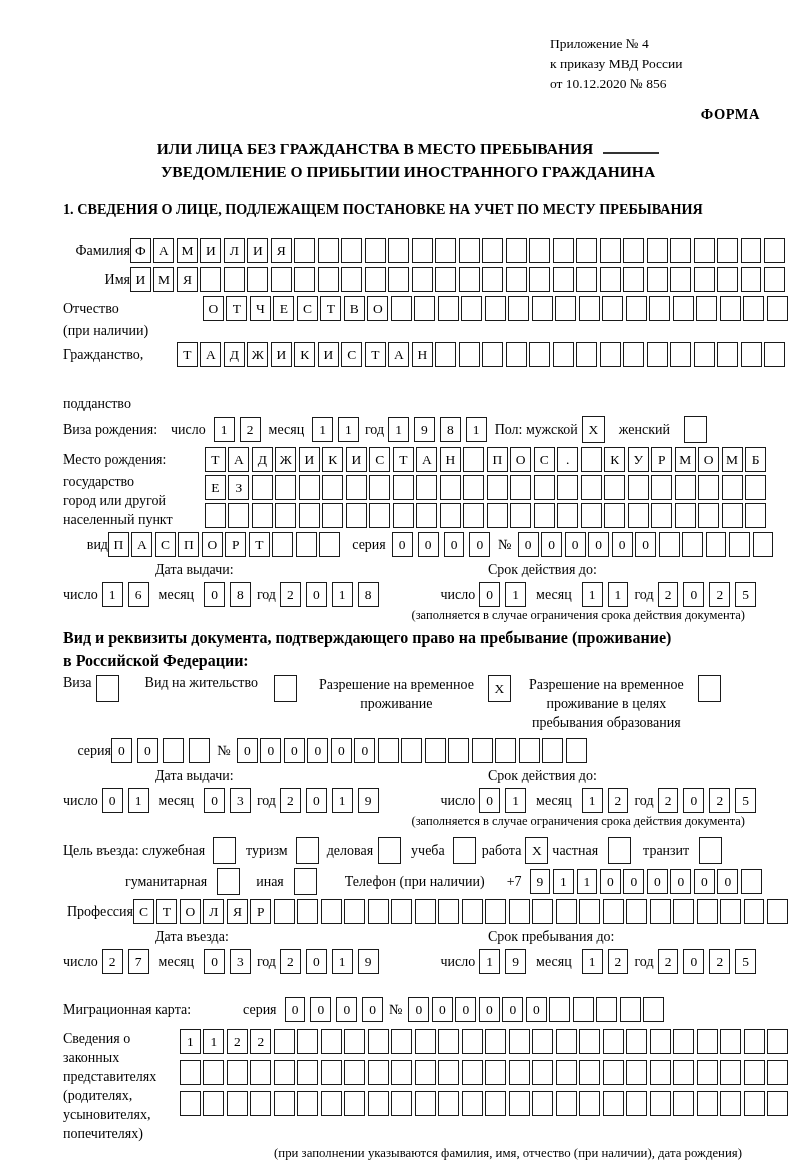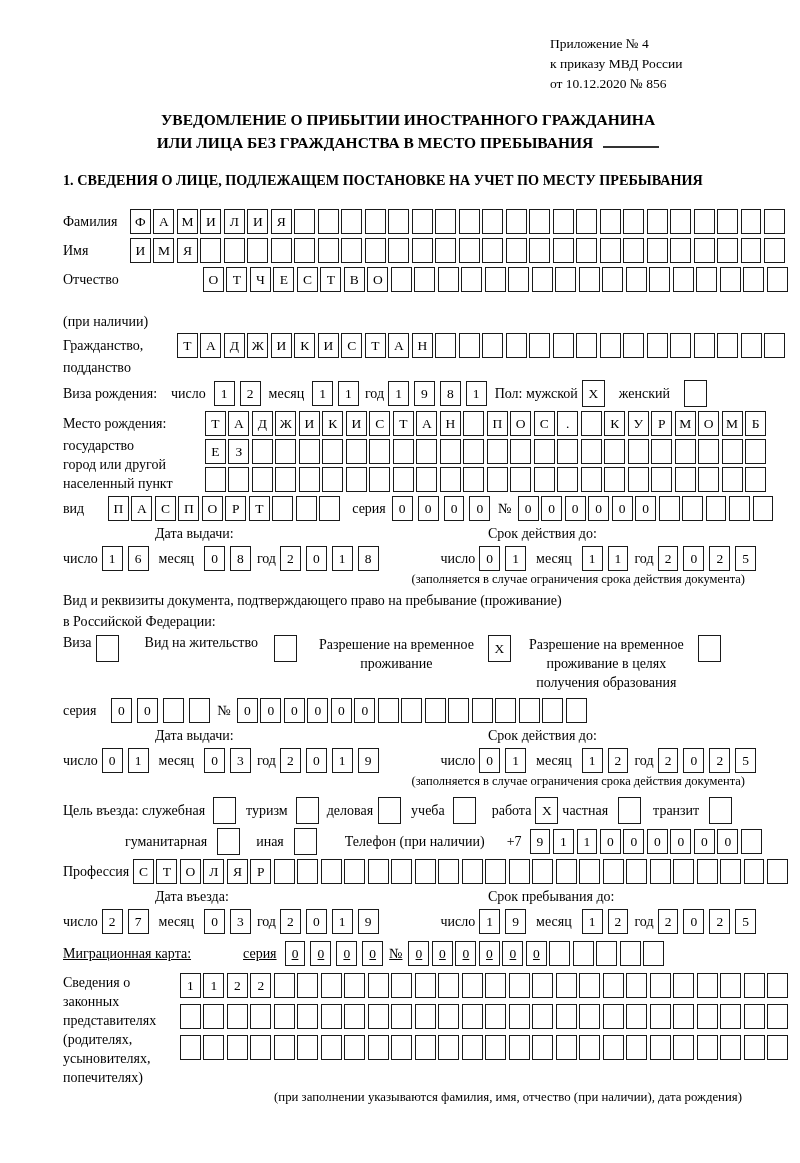--- a/index.html
+++ b/index.html
@@ -7,54 +7,55 @@
        font-family:"Liberation Serif","DejaVu Serif",serif;}
   .page{box-sizing:border-box;width:800px;height:1163px;padding:34px 7px 0 63px;}
   
   .hdr{width:210px;margin-left:auto;margin-right:33px;font-size:13.5px;line-height:20px;}
   .hdr .rev{font-size:12.5px;line-height:19px;margin-top:3px;}
   .forma{text-align:right;margin-right:33px;font-weight:bold;font-size:14.5px;margin-top:12px;letter-spacing:.5px;}
   .title{text-align:center;font-weight:bold;font-size:15.5px;line-height:23px;margin-top:14px;margin-right:40px;}
   .blank{display:inline-block;width:56px;height:14px;border-bottom:2px solid #333;margin-left:10px;}
   .sec{font-weight:bold;font-size:14.2px;margin-top:18px;}
   
-  .row{display:flex;align-items:center;margin-top:4px;}
+  .row{display:flex;align-items:center;margin-top:4px;text-align:right;}
   .rowt{display:flex;align-items:flex-start;margin-top:4px;}
   .lbl{font-size:14px;flex:0 0 auto;}
   .lblcol{display:flex;flex-direction:column;font-size:14px;line-height:19px;flex:0 0 auto;}
   .cellrow{display:flex;gap:2.6px;flex:0 0 auto;}
   .dg{gap:5px;}
   .cell{width:20.9px;height:25px;border:1.6px solid #1a1a1a;box-sizing:border-box;flex:0 0 auto;
         display:flex;align-items:center;justify-content:center;font-size:13.5px;background:#fff;}
   .cb .cell{width:23px;height:27px;}
   .stack{display:flex;flex-direction:column;gap:3px;}
   .stack6{display:flex;flex-direction:column;gap:6px;}
-  .w67{width:67px;} .w114{width:114px;} .w140{width:140px;gap:20px;} .w142{width:142px;} .w117{width:117px;} .w45{width:45px;} .w48{width:48px;}
+  .w67{width:67px;} .w114{width:114px;gap:27px;} .w140{width:140px;} .w142{width:142px;} .w117{width:117px;} .w45{width:45px;} .w48{width:48px;}
   .chead{text-align:center;font-weight:bold;font-size:13.8px;margin-top:4px;}
   .hdrs{position:relative;margin-top:5px;font-size:14px;height:18px;font-family:Liberation Serif, serif;}
   .h1{position:absolute;left:92px;} .h2{position:absolute;left:425px;}
   .cap{font-size:12.5px;text-align:right;margin-right:48px;margin-top:1px;}
-  .txt{font-size:14px;margin-top:5px;}
+  .txt{font-size:16px;margin-top:5px;font-weight:bold;}
   .ckt{font-size:14px;line-height:19px;text-align:center;}
   .repcap{font-size:12.8px;margin-left:160px;width:570px;text-align:center;margin-top:3px;}
 </style>
 </head>
 <body>
 
 <div class="page">
 
   <div class="hdr">
     <div>Приложение № 4</div>
     <div>к приказу МВД России</div>
     <div>от 10.12.2020 № 856</div>
   </div>
+  <div class="forma">ФОРМА</div>
 
   <div class="title">
+    <div><span>ИЛИ ЛИЦА БЕЗ ГРАЖДАНСТВА В МЕСТО ПРЕБЫВАНИЯ</span><span class="blank"></span></div>
     <div>УВЕДОМЛЕНИЕ О ПРИБЫТИИ ИНОСТРАННОГО ГРАЖДАНИНА</div>
-    <div><span>ИЛИ ЛИЦА БЕЗ ГРАЖДАНСТВА В МЕСТО ПРЕБЫВАНИЯ</span><span class="blank"></span></div>
   </div>
 
   <div class="sec">1. СВЕДЕНИЯ О ЛИЦЕ, ПОДЛЕЖАЩЕМ ПОСТАНОВКЕ НА УЧЕТ ПО МЕСТУ ПРЕБЫВАНИЯ</div>
 
   <div class="row" style="margin-top:20px;">
     <span class="lbl w67">Фамилия</span>
     <span class="cellrow">
         <span class="cell">Ф</span>
         <span class="cell">А</span>
         <span class="cell">М</span>
@@ -402,21 +403,21 @@
     <span class="ckt" style="margin-left:22px;">
       <span>Разрешение на временное</span><br>
       <span>проживание</span>
     </span>
     <span class="cellrow cb" style="margin-left:14px;">
         <span class="cell">X</span>
       </span>
     <span class="ckt" style="margin-left:18px;">
       <span>Разрешение на временное</span><br>
       <span>проживание в целях</span><br>
-      <span>получения образования</span>
+      <span>пребывания образования</span>
     </span>
     <span class="cellrow cb" style="margin-left:14px;">
         <span class="cell"></span>
       </span>
   </div>
 
   <div class="row" style="margin-top:6px;">
     <span class="lbl w48">серия</span>
     <span class="cellrow dg">
         <span class="cell">0</span>
@@ -496,21 +497,21 @@
         <span class="cell"></span>
       </span>
     <span class="lbl" style="margin-left:8px;">деловая</span>
     <span class="cellrow cb" style="margin-left:5px;">
         <span class="cell"></span>
       </span>
     <span class="lbl" style="margin-left:10px;">учеба</span>
     <span class="cellrow cb" style="margin-left:8px;">
         <span class="cell"></span>
       </span>
-    <span class="lbl" style="margin-left:16px;">работа</span>
+    <span class="lbl" style="margin-left:6px;">работа</span>
     <span class="cellrow cb" style="margin-left:4px;">
         <span class="cell">X</span>
       </span>
     <span class="lbl" style="margin-left:4px;">частная</span>
     <span class="cellrow cb" style="margin-left:10px;">
         <span class="cell"></span>
       </span>
     <span class="lbl" style="margin-left:12px;">транзит</span>
     <span class="cellrow cb" style="margin-left:10px;">
         <span class="cell"></span>
@@ -610,21 +611,21 @@
       </span>
     <span class="lbl" style="margin-left:6px;">год</span>
     <span class="cellrow dg" style="margin-left:4px;">
         <span class="cell">2</span>
         <span class="cell">0</span>
         <span class="cell">2</span>
         <span class="cell">5</span>
       </span>
   </div>
 
-  <div class="row" style="margin-top:7px;text-decoration:underline;">
+  <div class="row" style="margin-top:23px;">
     <span class="lbl">Миграционная карта:</span>
     <span class="lbl" style="margin-left:52px;">серия</span>
     <span class="cellrow dg" style="margin-left:8px;">
         <span class="cell">0</span>
         <span class="cell">0</span>
         <span class="cell">0</span>
         <span class="cell">0</span>
       </span>
     <span class="lbl" style="margin-left:6px;">№</span>
     <span class="cellrow" style="margin-left:6px;">

